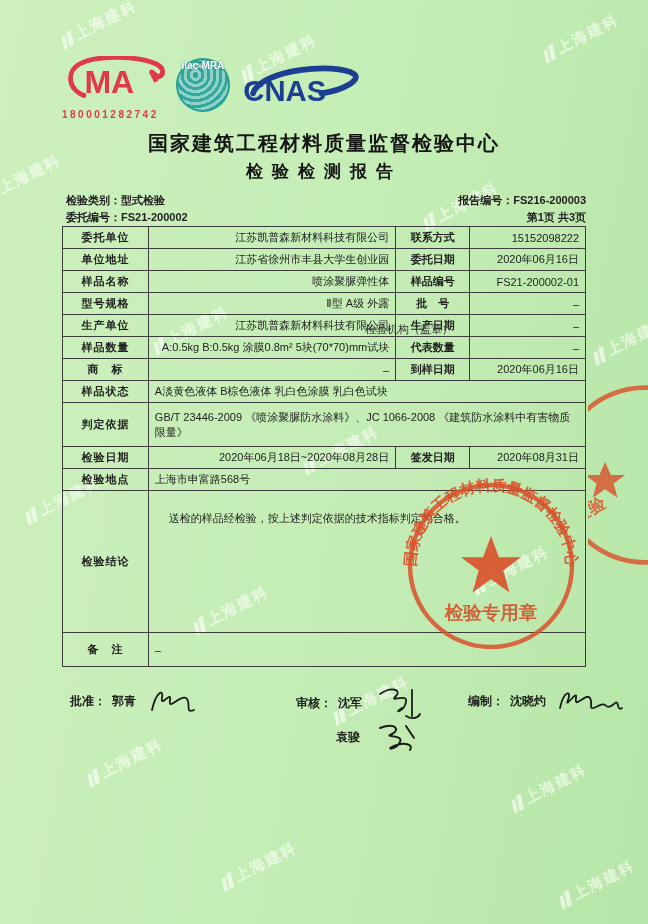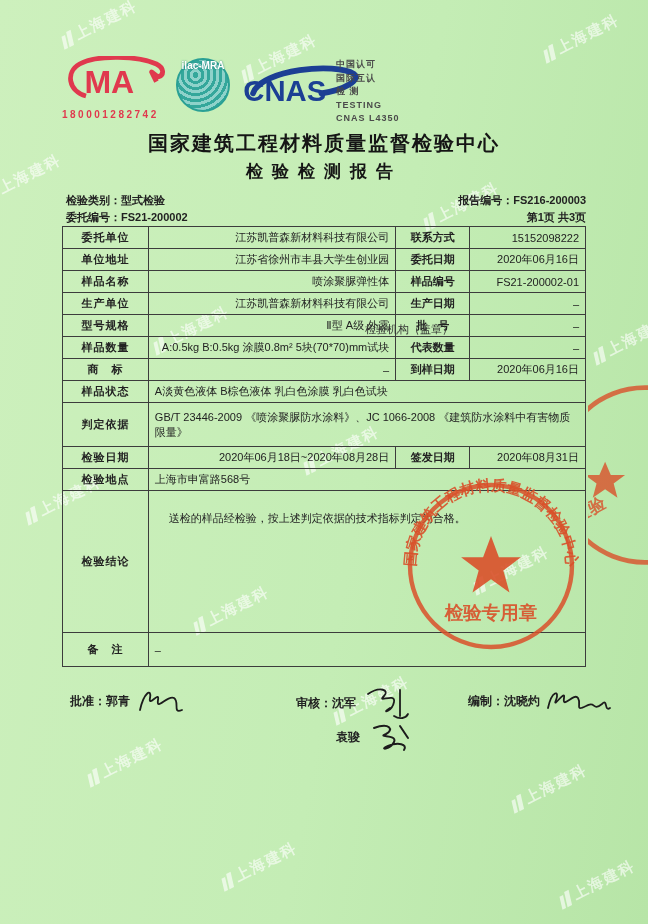--- a/index.html
+++ b/index.html
@@ -60,21 +60,21 @@
   .concl-text { padding-top:18px; padding-left:14px; }
   .seal-label { position:absolute; left:365px; top:322px; font-size:11px; color:#333; }
 
   
   .stamp-main { position:absolute; left:403px; top:478px; width:176px; height:176px; pointer-events:none; }
   .stamp-edge { position:absolute; right:0; top:380px; width:60px; height:190px; overflow:hidden; pointer-events:none; }
   .stamp-edge svg { position:absolute; right:-92px; top:0; }
 
   
   .signs { position:absolute; left:0; top:672px; width:648px; font-size:12px; font-weight:bold; }
-  .sig-group { position:absolute; display:flex; align-items:center; white-space:nowrap;justify-content:space-between; }
+  .sig-group { position:absolute; display:flex; align-items:center; gap:6px; white-space:nowrap;justify-content:space-between; }
   .sig-script { margin-left:4px; }
   .g-approve { left:70px; top:12px; }
   .g-review  { left:296px; top:12px; }
   .g-prepare { left:468px; top:12px; }
   .g-review2 { left:336px; top:48px; }
 </style>
 </head>
 <body>
 
 <div class="page">
@@ -155,27 +155,20 @@
     <div class="ilac-circle">
       <span class="ilac-text">ilac-MRA</span>
     </div>
     <div class="cnas-block">
       <svg width="122" height="52" viewBox="0 0 150 62">
         <path d="M16,40 C26,10 118,2 140,16 C150,23 128,36 100,40" fill="none" stroke="#1c3f94" stroke-width="7" stroke-linecap="round"></path>
         <text x="4" y="50" font-size="36" font-weight="bold" fill="#1c3f94" font-family="Liberation Sans, sans-serif">CNAS</text>
       </svg>
     </div>
   </div>
-  <div class="accred">
-    <div>中国认可</div>
-    <div>国际互认</div>
-    <div>检 测</div>
-    <div>TESTING</div>
-    <div>CNAS L4350</div>
-  </div>
 
   <div class="title">国家建筑工程材料质量监督检验中心</div>
   <div class="subtitle">检验检测报告</div>
 
   <div class="meta">
     <div class="left">
       <div><span>检验类别：</span><span>型式检验</span></div>
       <div><span>委托编号：</span><span>FS21-200002</span></div>
     </div>
     <div class="right">
@@ -198,29 +191,29 @@
       <td class="lab2">委托日期</td>
       <td class="val2">2020年06月16日</td>
     </tr>
     <tr>
       <td class="lab">样品名称</td>
       <td class="val">喷涂聚脲弹性体</td>
       <td class="lab2">样品编号</td>
       <td class="val2">FS21-200002-01</td>
     </tr>
     <tr>
+      <td class="lab">型号规格</td>
+      <td class="val">Ⅱ型 A级 外露</td>
+      <td class="lab2">批　号</td>
+      <td class="val2">–</td>
+    </tr>
+    <tr>
       <td class="lab">生产单位</td>
       <td class="val">江苏凯普森新材料科技有限公司</td>
       <td class="lab2">生产日期</td>
-      <td class="val2">–</td>
-    </tr>
-    <tr>
-      <td class="lab">型号规格</td>
-      <td class="val">Ⅱ型 A级 外露</td>
-      <td class="lab2">批　号</td>
       <td class="val2">–</td>
     </tr>
     <tr>
       <td class="lab">样品数量</td>
       <td class="val">A:0.5kg B:0.5kg 涂膜0.8m² 5块(70*70)mm试块</td>
       <td class="lab2">代表数量</td>
       <td class="val2">–</td>
     </tr>
     <tr>
       <td class="lab">商　标</td>

